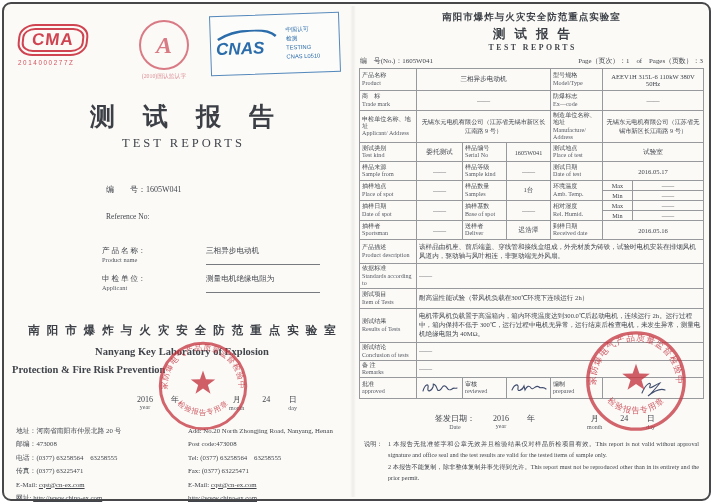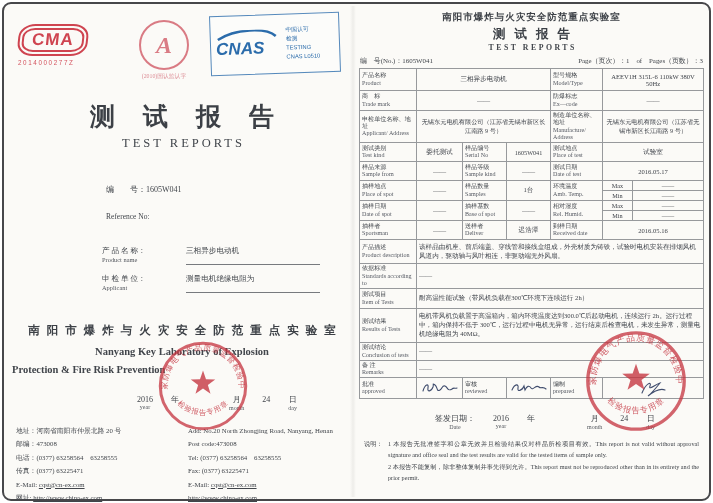--- a/index.html
+++ b/index.html
@@ -34,21 +34,21 @@
 
   .lt-cn { position:absolute; top:92px; left:0; width:100%; text-align:center;
            font-size:25px; font-weight:bold; letter-spacing:28px; text-indent:28px; color:#3c4046; }
   .lt-en { position:absolute; top:128px; left:0; width:100%; text-align:center;
            font-size:12.5px; letter-spacing:3px; text-indent:3px; }
 
   .refblk { position:absolute; left:94px; top:176px; font-size:8px; }
   .refblk .r2 { font-size:7.5px; margin-top:17px; }
 
   .fields { position:absolute; left:90px; top:238px; width:218px; }
-  .fld { display:flex; margin-bottom:9px; }
+  .fld { display:flex; margin-bottom:9px;gap:20px; }
   .fl  { width:84px; display:flex; flex-direction:column; }
   .fl .cn { font-size:7.6px; }
   .fl .en { font-size:6.4px; color:#53575e; }
   .fv  { flex:1; font-size:7.6px; border-bottom:0.8px solid #777a7e; padding-bottom:8px; }
 
   .lab-cn  { position:absolute; top:315px; left:0; width:100%; text-align:center;
              font-size:11.5px; font-weight:bold; letter-spacing:7px; text-indent:7px; color:#3c4046; }
   .lab-en1 { position:absolute; top:338px; left:0; width:100%; text-align:center; font-size:10.5px; font-weight:bold; }
   .lab-en2 { position:absolute; top:356px; left:0; width:100%; font-size:10.5px; font-weight:bold; }
   .ldate { position:absolute; left:118px; top:380px; }

